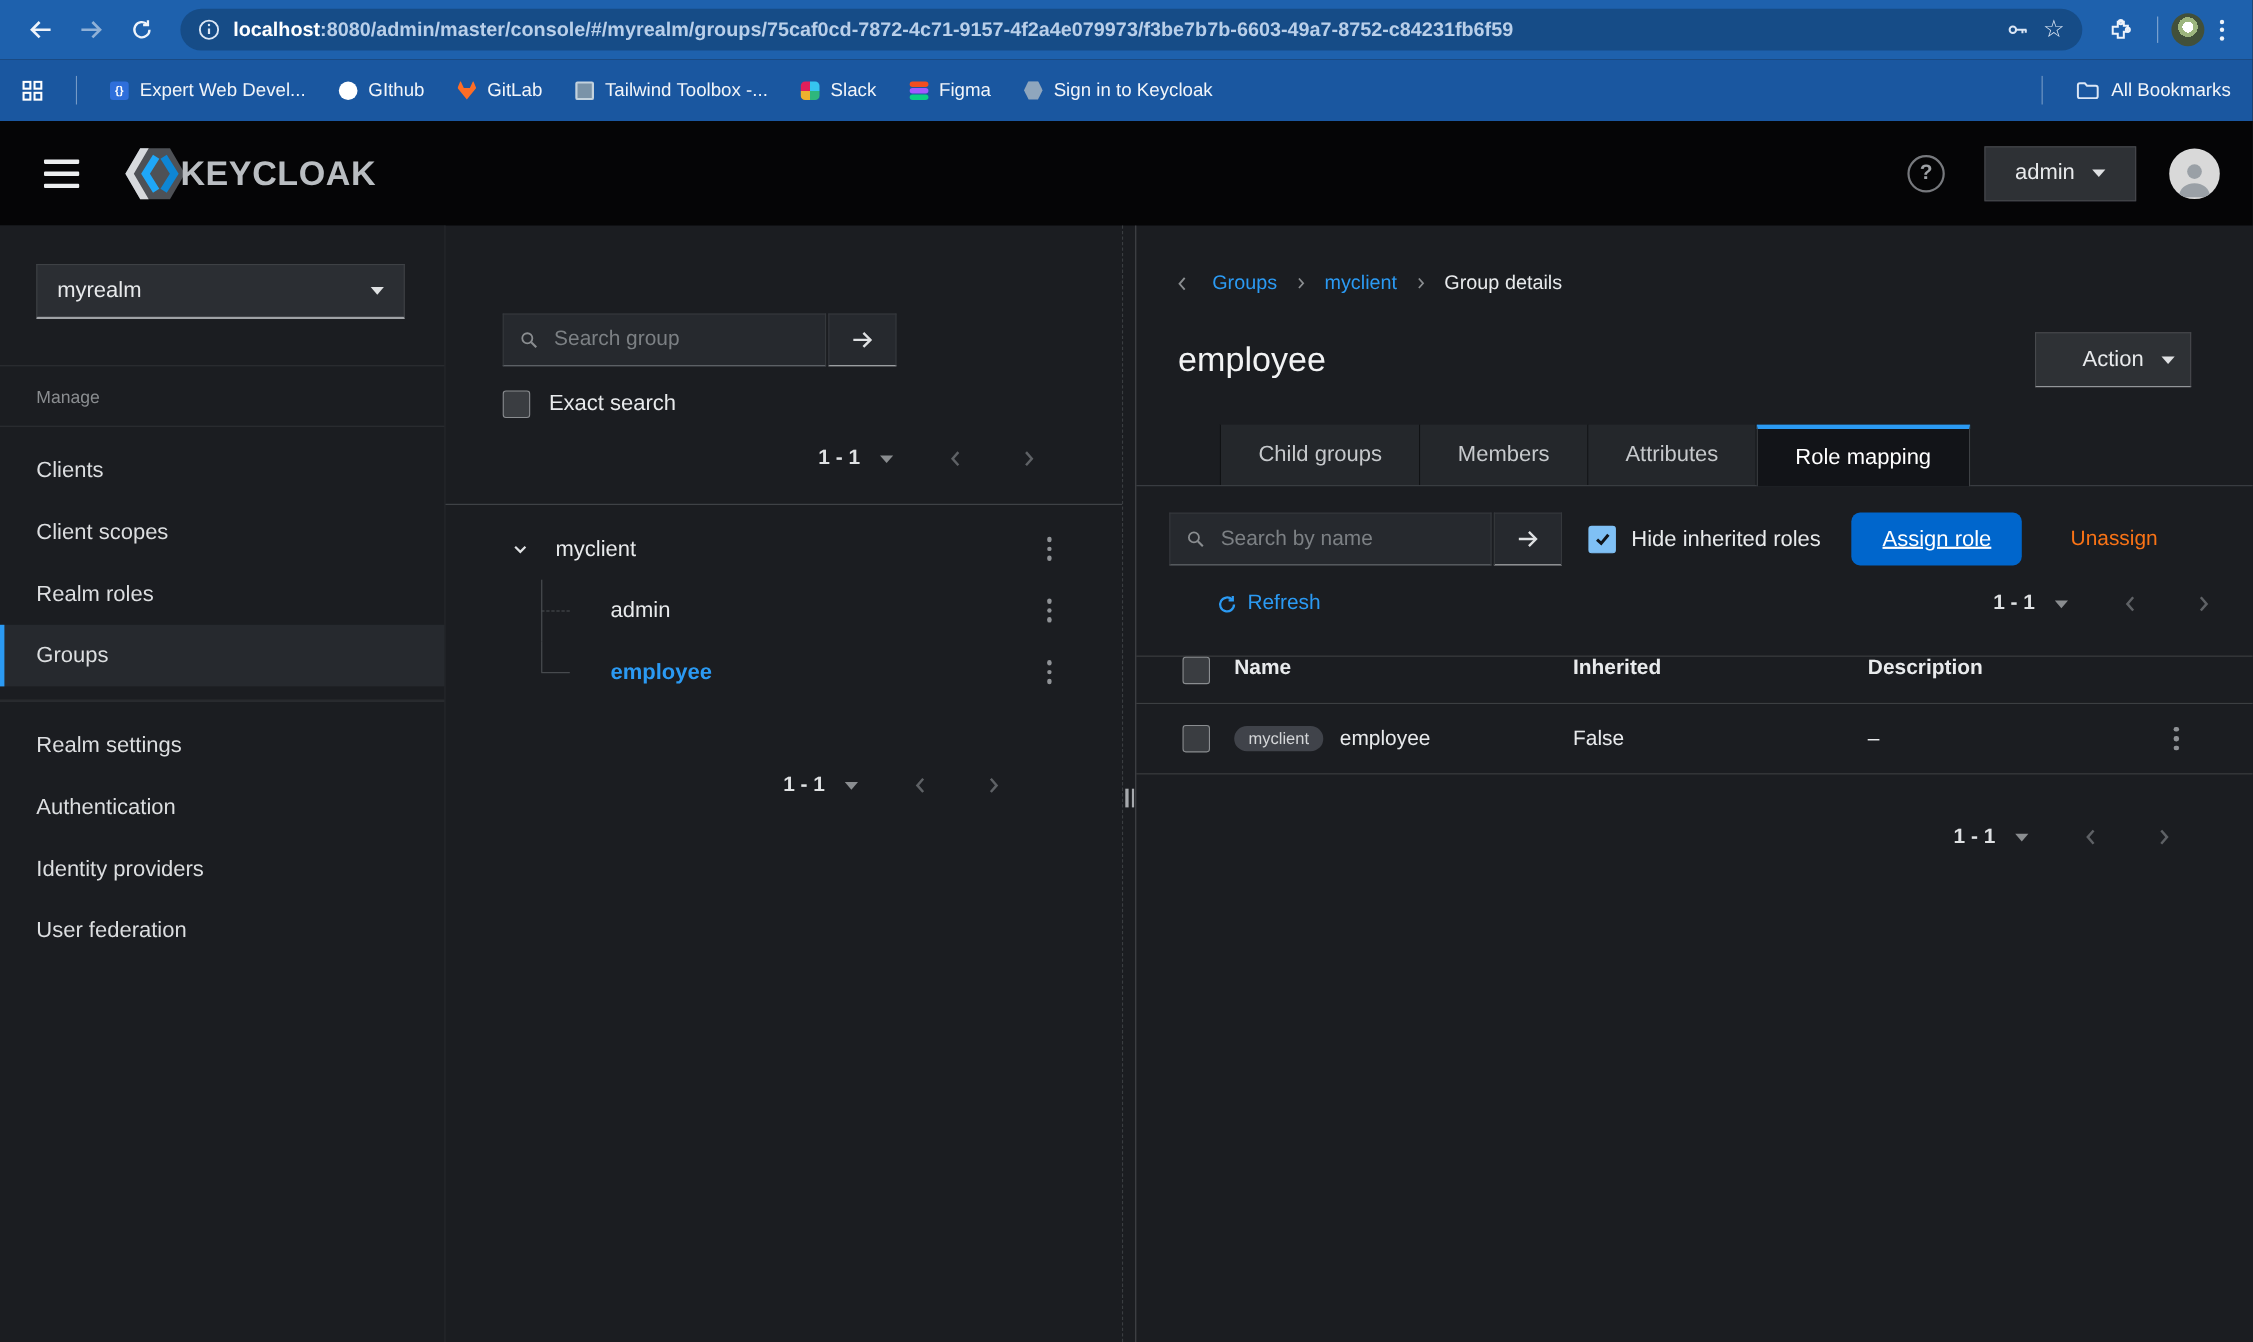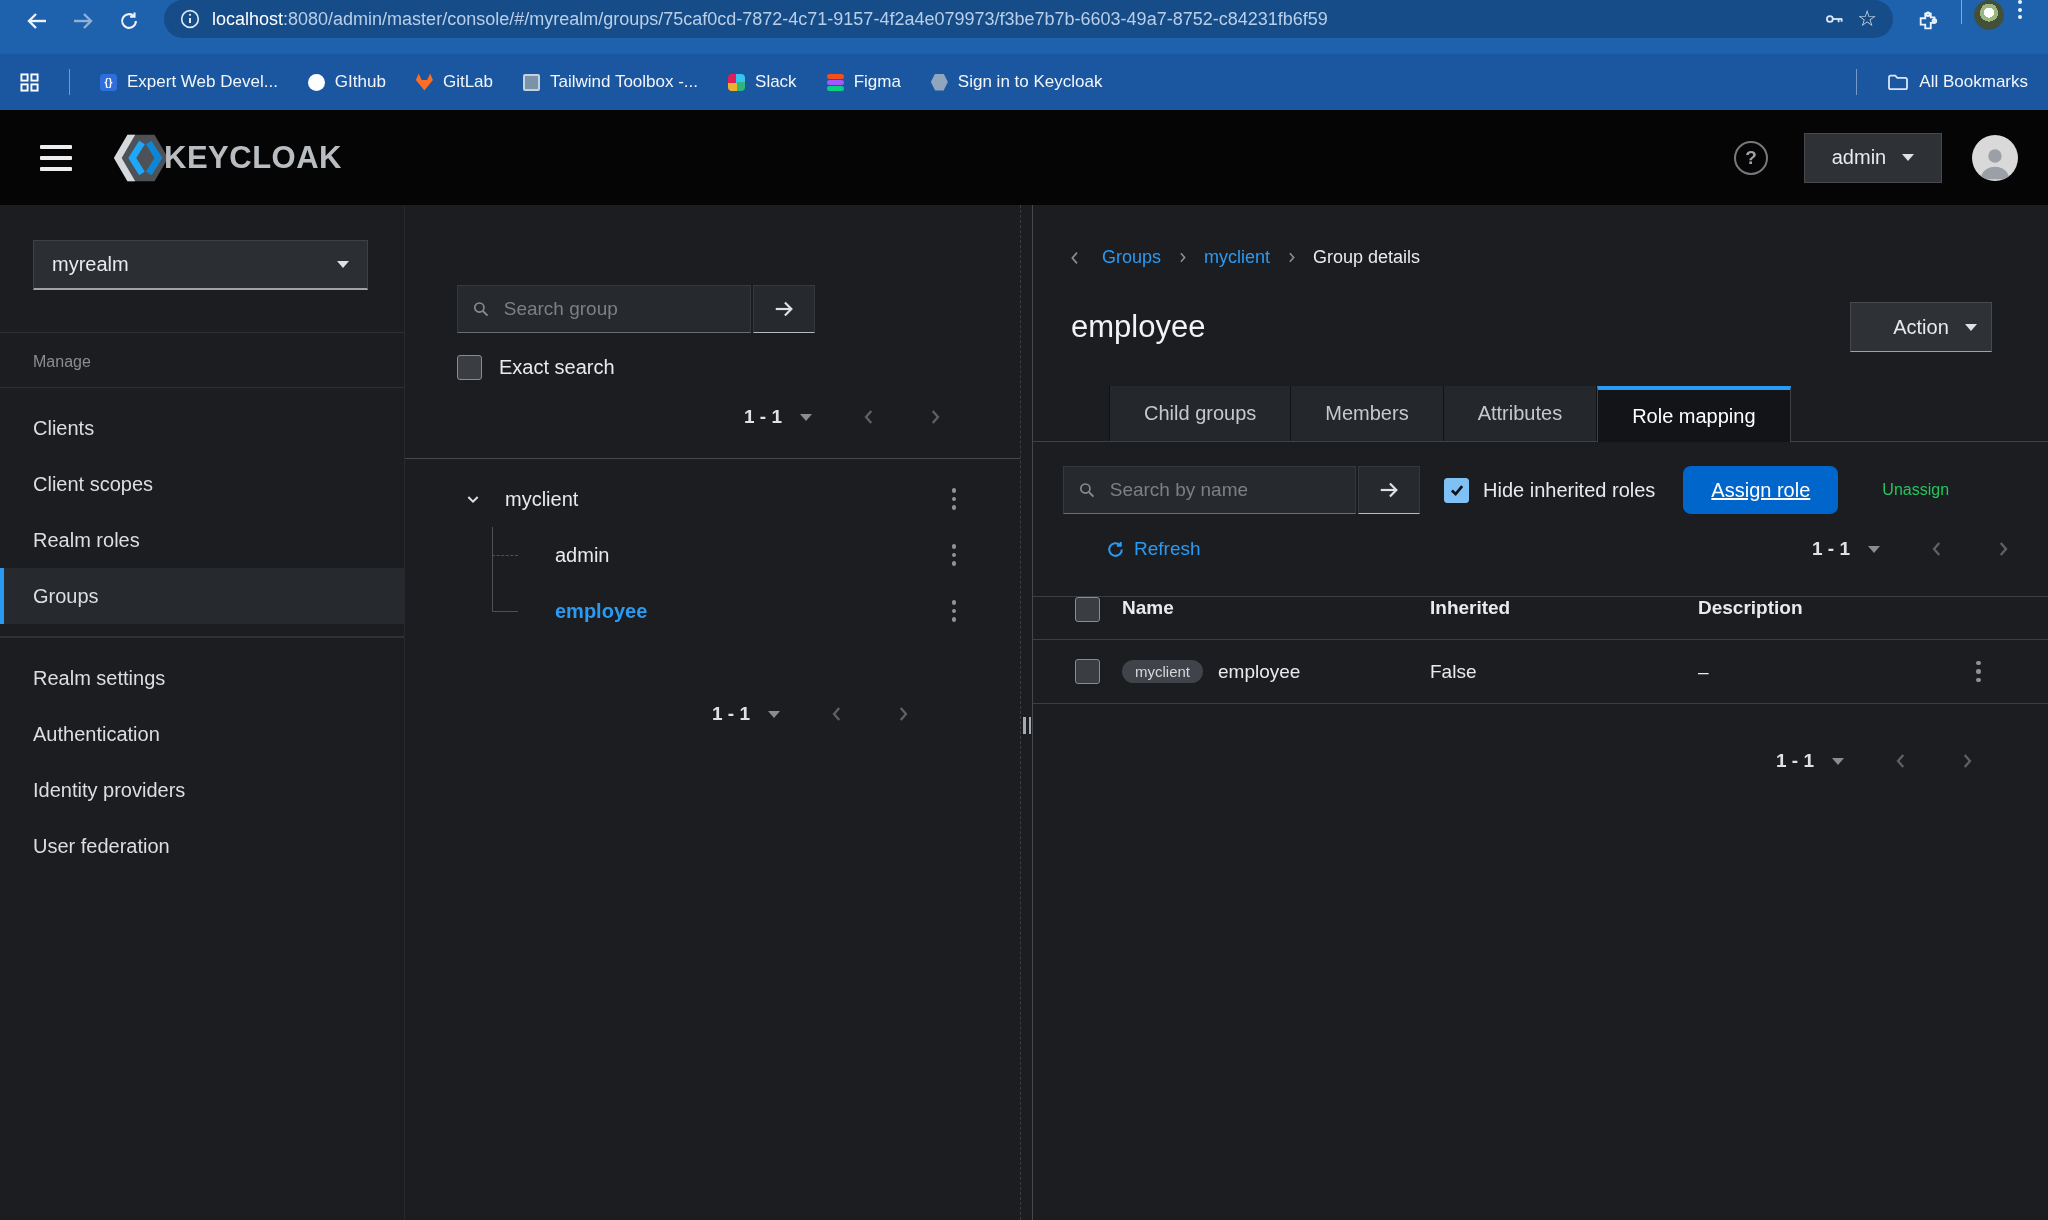--- a/index.html
+++ b/index.html
@@ -2,22 +2,22 @@
 <html><head>
 <meta charset="utf-8">
 <style>
   * { box-sizing: border-box; }
   body { margin:0; width:2048px; height:1220px; overflow:hidden;
          background:#1b1d21; color:#e8eaec;
          font-family:"Liberation Sans","DejaVu Sans",sans-serif; }
   .screen{ width:100%; height:100%; display:flex; flex-direction:column; }
 
   
-  .chrome-toolbar{ height:54px; background:#1e61ad; display:flex; align-items:flex-start;
-                   padding:0 16px; gap:4px; flex:none; }
+  .chrome-toolbar{ height:54px; background:#1e61ad; display:flex; align-items:center;
+                   padding:0 16px; gap:4px; flex:none;font-weight:bold; }
   .nav-ic{ width:42px; height:42px; border-radius:50%; display:flex; align-items:center;
            justify-content:center; color:#eef3fa; flex:none; }
   .nav-ic.dim{ opacity:.55; }
   .url-pill{ flex:1; height:38px; background:#164c87; border-radius:19px; display:flex;
              align-items:center; padding:0 16px; gap:12px; margin:0 10px; min-width:0; }
   .url-text{ font-size:18px; color:#b9cfe9; white-space:nowrap; overflow:hidden; flex:1; }
   .url-host{ color:#ffffff; }
   .pill-ic{ color:#dbe6f5; flex:none; display:flex; }
   .star{ font-size:22px; color:#dbe6f5; line-height:1; }
   .tb-sep{ width:1px; height:24px; background:rgba(255,255,255,.45); margin:0 8px; flex:none; }
@@ -154,21 +154,21 @@
   .tab.active{ height:56px; background:#121418; border:1px solid #3e4145;
      border-top:4px solid #2b9af3; border-bottom:none; color:#ffffff; position:relative;
      z-index:2; }
   .toolbar{ display:flex; align-items:center; margin:24px 56px 0 30px; }
   .toolbar .text-input{ width:293px; }
   .hide-roles{ display:flex; align-items:center; gap:14px; margin-left:24px;
                font-size:20px; }
   .assign-btn{ margin-left:28px; width:155px; height:48px; background:#0066cc;
      color:#fff; font-size:20px; border:none; border-radius:8px; display:flex;
      align-items:center; justify-content:center; font-family:inherit;text-decoration:underline; }
-  .unassign{ margin-left:44px; color:#22c55e; font-size:16px; }
+  .unassign{ margin-left:44px; color:#f97316; font-size:19px; }
   .refresh-row{ display:flex; align-items:center; margin:16px 36px 0 73px; height:38px; }
   .refresh-link{ display:flex; align-items:center; gap:9px; color:#2b9af3;
                  font-size:19px; }
   .refresh-row .pag{ margin-left:auto; }
   .role-table{ margin-top:28px; }
   .t-head{ height:44px; border-top:1px solid #3c3f42; border-bottom:1px solid #3c3f42;
            display:flex; align-items:flex-start; font-weight:700; font-size:19px; }
   .t-row{ height:64px; border-bottom:1px solid #3c3f42; display:flex;
           align-items:center; font-size:19px; }
   .c-check{ flex:0 0 89px; padding-left:42px; display:flex; }

